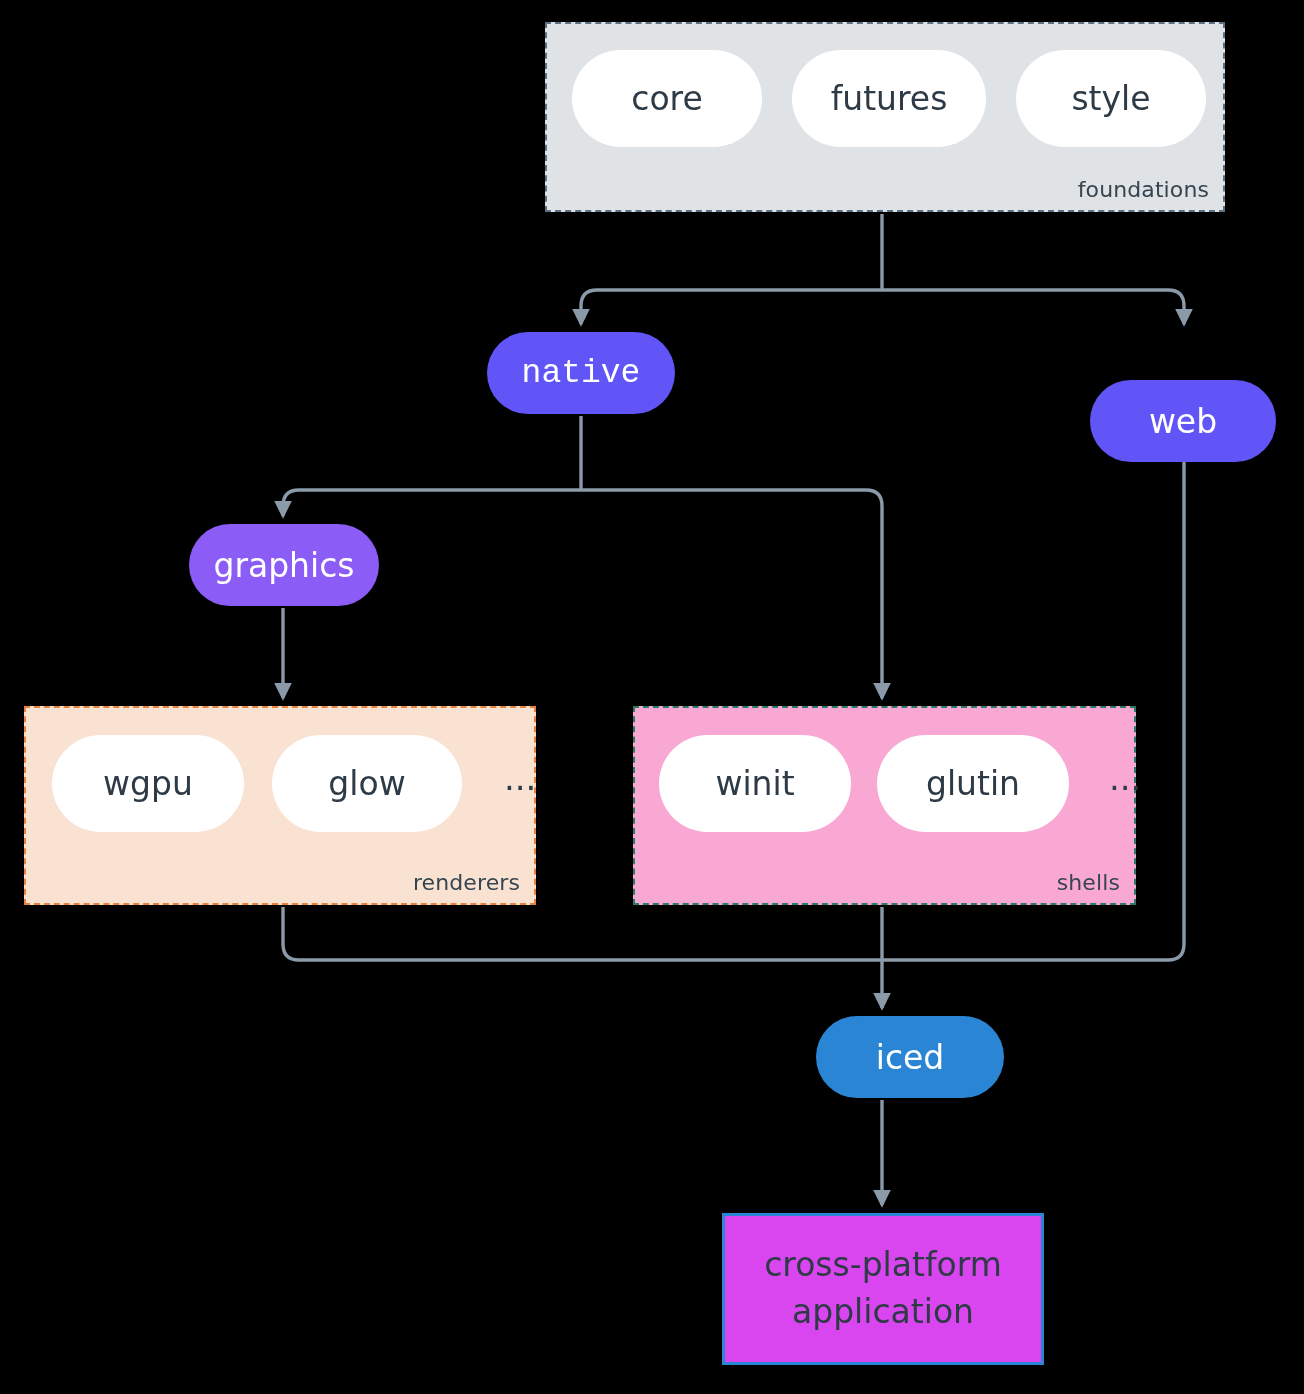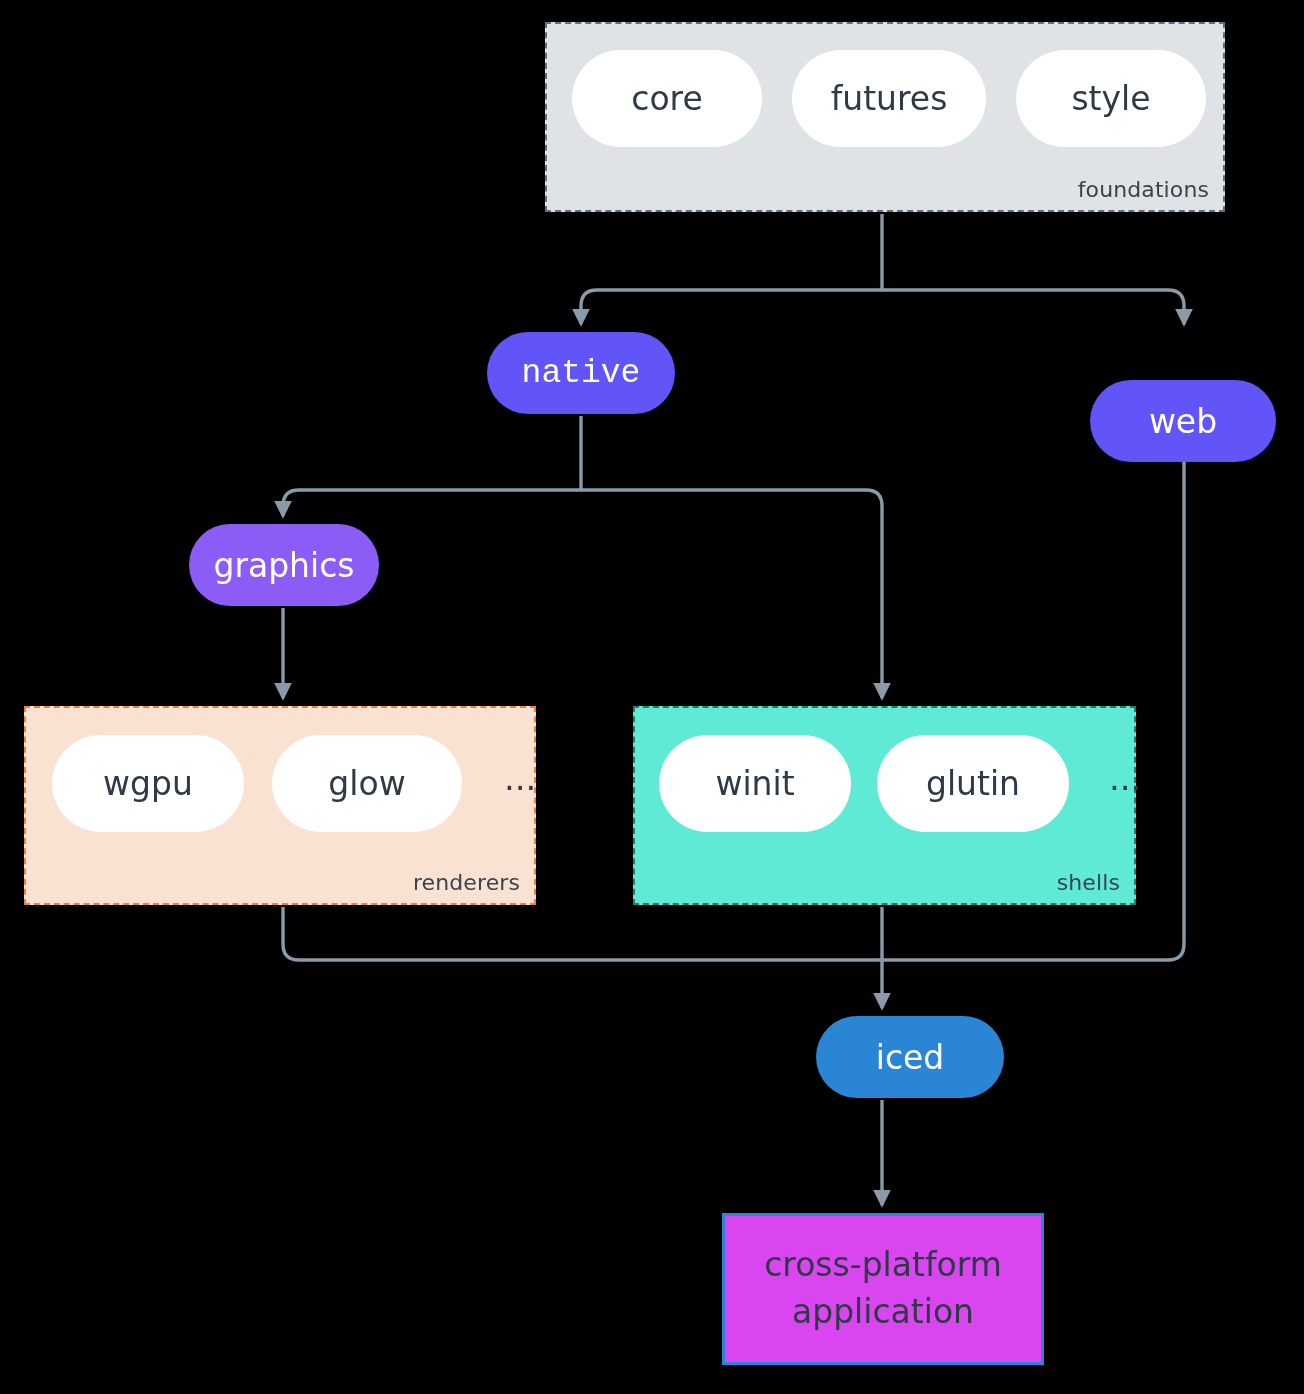--- a/index.html
+++ b/index.html
@@ -76,21 +76,21 @@
     left: 26px;
     top: 27px;
     gap: 28px;
   }
   
   #grp-shells {
     left: 633px;
     top: 706px;
     width: 503px;
     height: 199px;
-    background: #5eead4;
+    background: #f9a8d4;
     border: 2px dashed #2a7a66;
   }
   #grp-shells .pill-row {
     left: 24px;
     top: 27px;
     gap: 26px;
   }
 
   
   .wpill {

